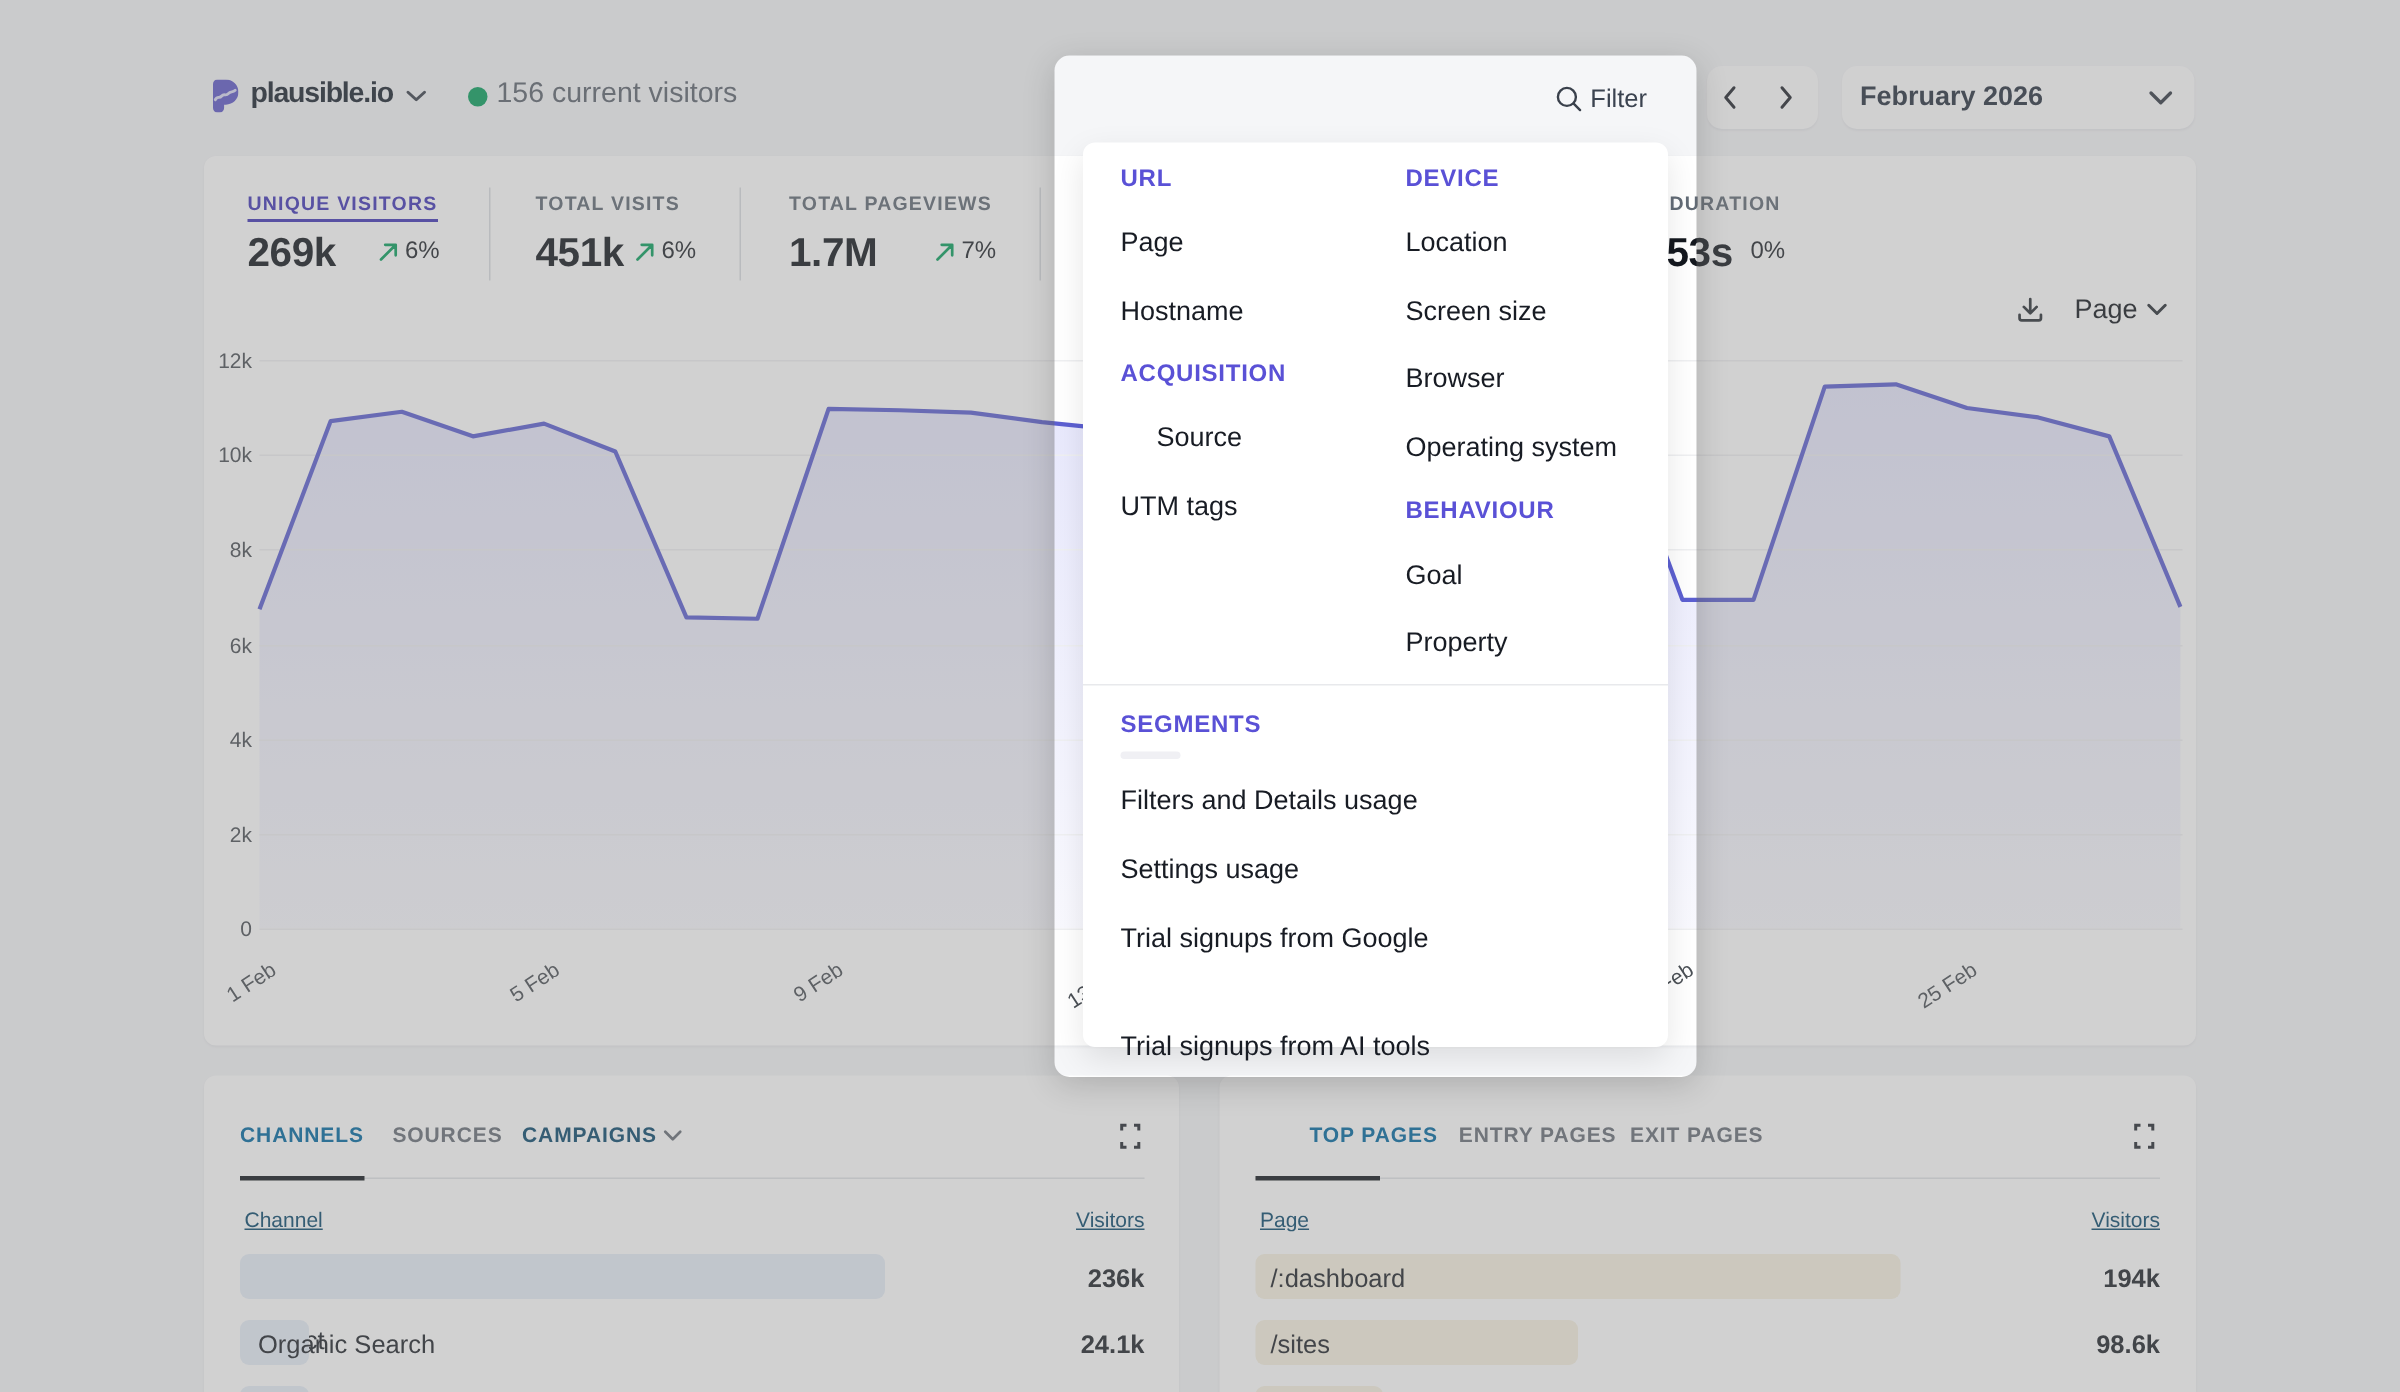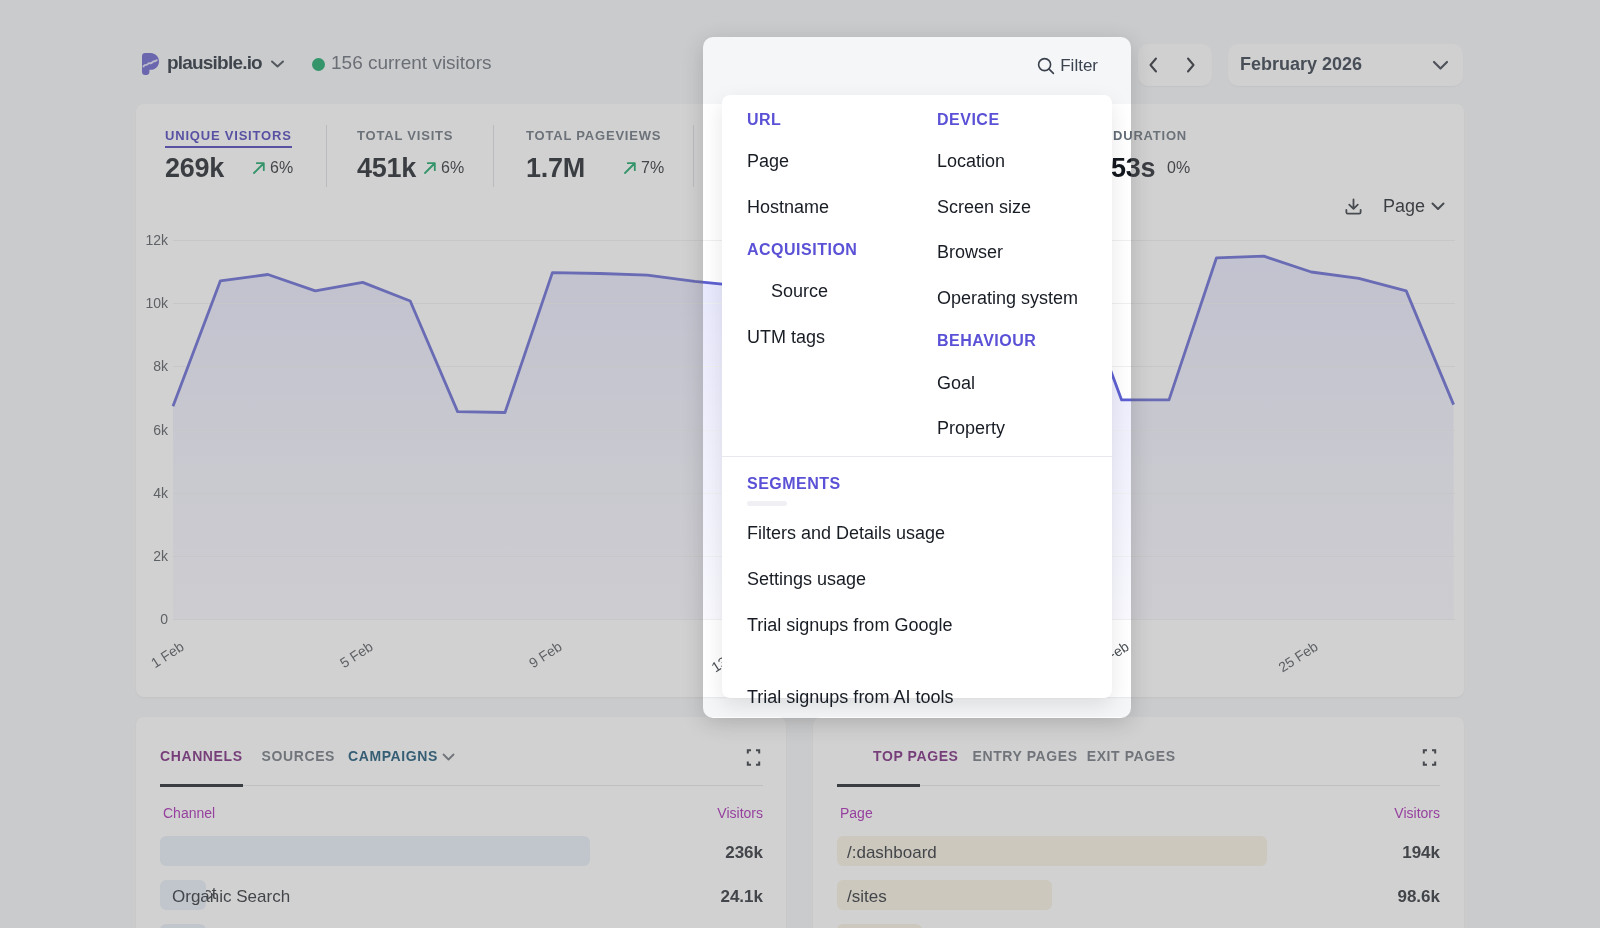--- a/index.html
+++ b/index.html
@@ -39,24 +39,24 @@
   .chg { display:flex; align-items:center; gap:4px; }
 
   
   #days-ctl { left:1344px; top:196px; display:flex; align-items:center; color:#14181f; font-size:18px; }
 
   
   .bcard { top:717px; height:260px; background:#fff; border-radius:8px; box-shadow:0 1px 2px rgba(16,24,40,.06); }
   #card-l { left:136px; width:650px; }
   #card-r { left:813px; width:651px; }
   .tabrow { position:absolute; top:748px; font-size:14px; font-weight:700; letter-spacing:0.6px; color:#697079; }
-  .tab-active { color:#701a75;text-align:right; }
+  .tab-active { color:#0369a1;text-align:right; }
   .tabhr { position:absolute; top:785px; height:1px; background:#e2e4e8; }
   .tabul { position:absolute; top:784px; height:3px; background:#14181f; }
-  .colhdr { position:absolute; top:805px; font-size:14px; color:#a21caf; }
+  .colhdr { position:absolute; top:805px; font-size:14px; color:#0c4a6e;text-decoration:underline; }
   .rowbar { position:absolute; height:30px; border-radius:6px; }
   .bar-blue { background:#e7eef8; }
   .bar-tan { background:#f7f1e1; }
   .rowtxt { position:absolute; font-size:17px; color:#20242b; }
   .rowval { position:absolute; font-size:17px; font-weight:600; color:#20242b; text-align:right; }
 
   
   #dur-label { left:1113px; top:128px; font-size:13px; font-weight:700; color:#626b76; letter-spacing:0.8px; }
   #dur-val { left:1111px; top:153px; font-size:27px; font-weight:700; color:#14181f; letter-spacing:-0.3px; }
   #dur-pct { left:1167px; top:159px; font-size:16px; color:#22262c; }

